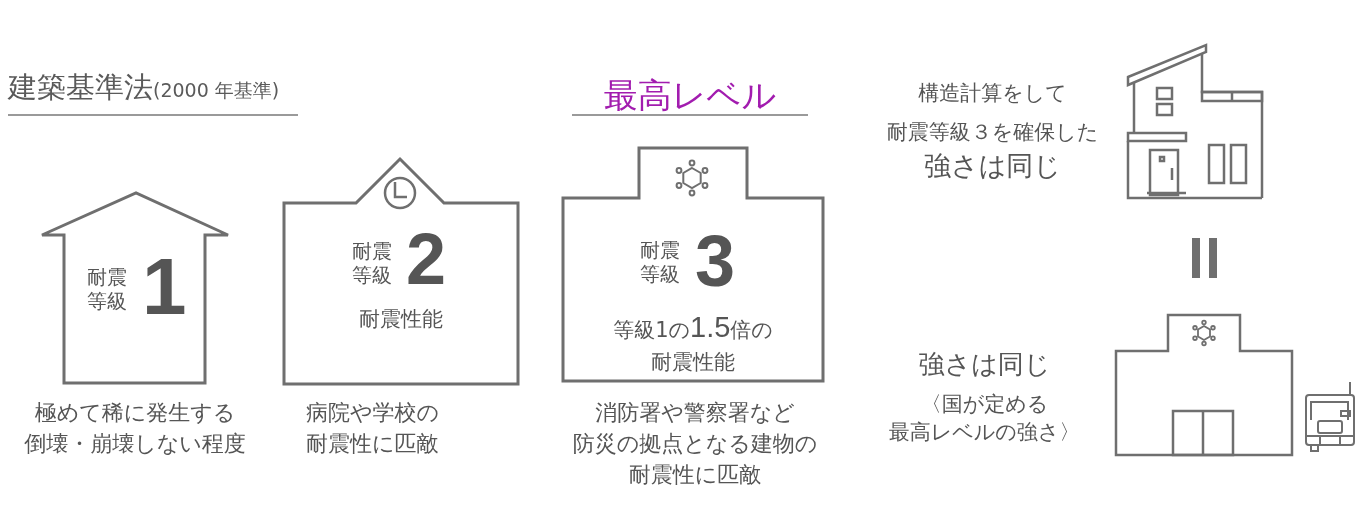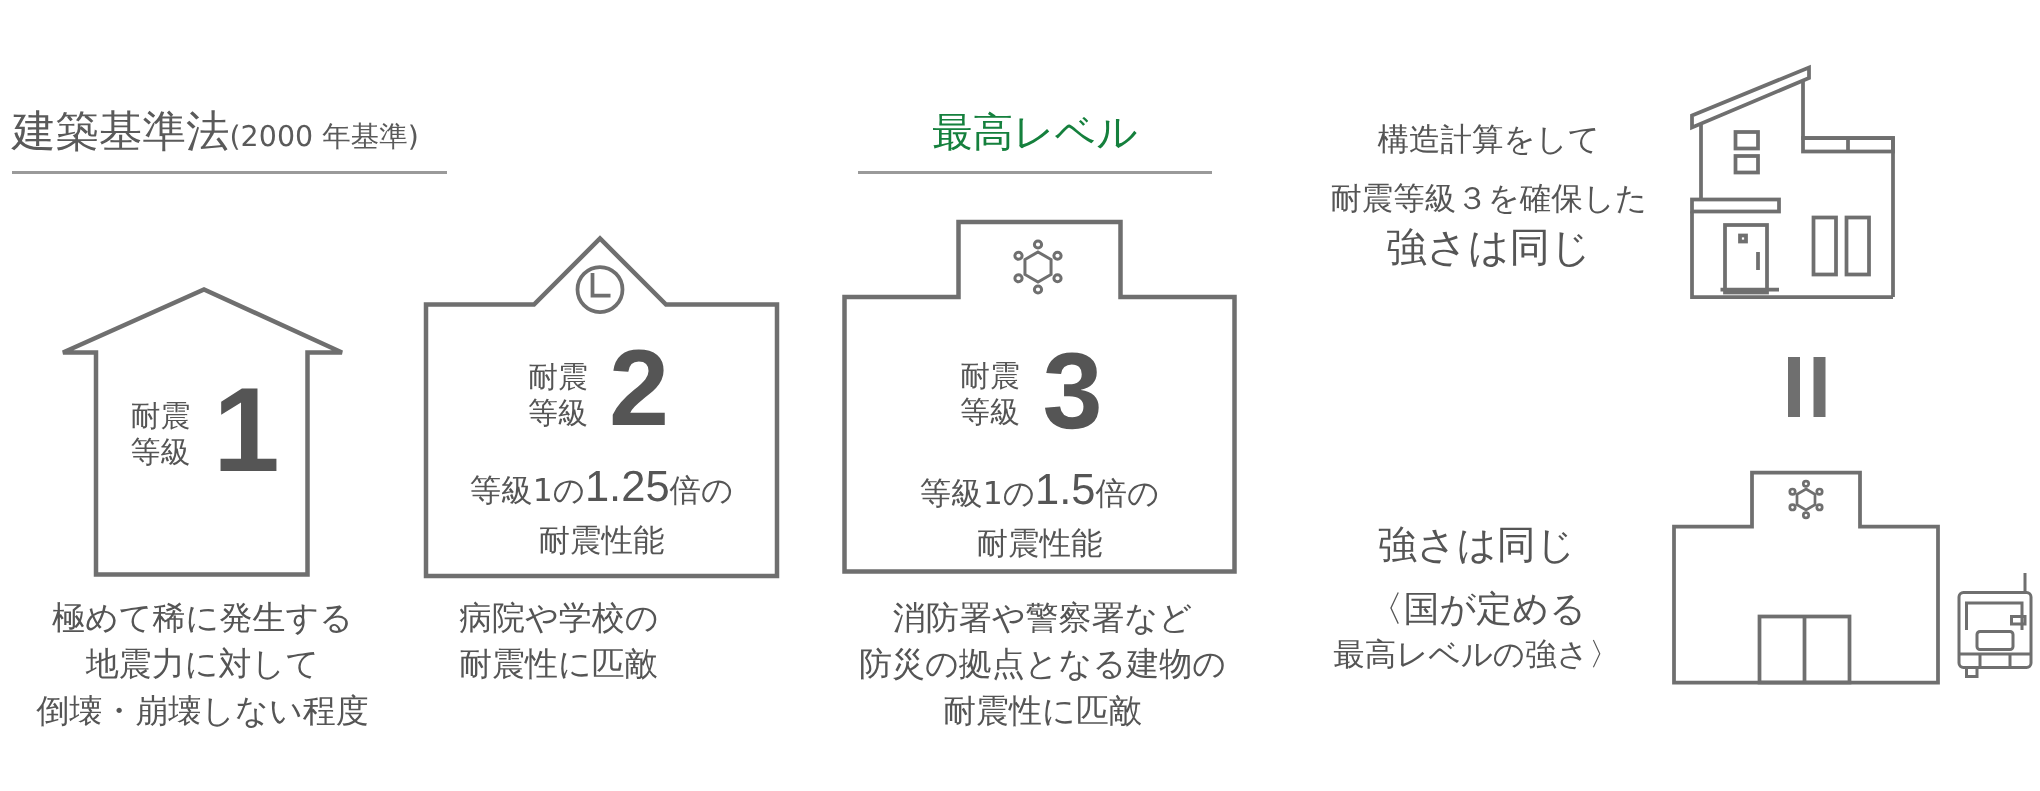--- a/index.html
+++ b/index.html
@@ -8,21 +8,21 @@
   .abs { position: absolute; }
   .txt { white-space: nowrap; line-height: 1.22; }
   .center { text-align: center; }
   svg.shape { position: absolute; left: 0; top: 0; overflow: visible; }
   .stroke { fill: none; stroke: #6f6f6f; stroke-width: 3; stroke-linejoin: miter; }
   .stroke-thin { fill: none; stroke: #6f6f6f; stroke-width: 2.5; }
   .fill-white { fill: #ffffff; }
   .big-num { font-family: "Liberation Sans", "DejaVu Sans", sans-serif; font-weight: 700;
              color: #555555; line-height: 1; }
   .rating-small { font-size: 20px; line-height: 1.2; color: #555555; }
-  .heading { font-size: 27px; color: #15803d; font-family: Liberation Mono, monospace; }
+  .heading { font-size: 34px; color: #a21caf; }
   .rule { position: absolute; height: 2px; background: #9a9a9a; }
   .caption { font-size: 22px; color: #555555; line-height: 1.42; }
   .desc { font-size: 21px; color: #555555; line-height: 1.4; }
   .mult { font-family: "Liberation Sans", "DejaVu Sans", sans-serif; font-size: 29px; font-weight: 400; }
 </style>
 </head>
 <body>
 
 <div class="abs txt" style="left:8px; top:70px;">
   <span style="font-size:29px; color:#5a5a5a;">建築基準法</span><span style="font-size:19px; color:#5a5a5a;">(2000 年基準)</span>
@@ -50,21 +50,20 @@
   <svg class="shape" width="245" height="60">
     <circle class="stroke-thin" cx="120" cy="38" r="15"></circle>
     <polyline class="stroke-thin" points="115,27 115,42 127,42"></polyline>
   </svg>
   <div class="abs rating-small" style="left:72px; top:84px;">
     <div>耐震</div>
     <div>等級</div>
   </div>
   <div class="abs big-num" style="left:126px; top:68px; font-size:72px;">2</div>
   <div class="abs txt desc center" style="left:0; top:150px; width:242px;">
-    <div><span>等級1の</span><span class="mult">1.25</span><span>倍の</span></div>
     <div>耐震性能</div>
   </div>
 </div>
 
 <div class="abs" style="left:560px; top:145px; width:270px; height:245px;">
   <svg class="shape" width="270" height="245">
     <polygon class="stroke fill-white" points="3,53 79,53 79,3 187,3 187,53 263,53 263,236 3,236"></polygon>
   </svg>
   <svg class="shape" width="270" height="70">
     <g transform="translate(132,33)" class="stroke-thin" style="stroke-width:2;">
@@ -83,21 +82,20 @@
   </div>
   <div class="abs big-num" style="left:135px; top:80px; font-size:72px;">3</div>
   <div class="abs txt desc center" style="left:0; top:162px; width:266px;">
     <div><span>等級1の</span><span class="mult">1.5</span><span>倍の</span></div>
     <div>耐震性能</div>
   </div>
 </div>
 
 <div class="abs txt caption center" style="left:0; top:397px; width:270px;">
   <div>極めて稀に発生する</div>
-  <div>地震力に対して</div>
   <div>倒壊・崩壊しない程度</div>
 </div>
 <div class="abs txt caption" style="left:306px; top:397px;">
   <div>病院や学校の</div>
   <div>耐震性に匹敵</div>
 </div>
 <div class="abs txt caption center" style="left:545px; top:397px; width:300px;">
   <div>消防署や警察署など</div>
   <div>防災の拠点となる建物の</div>
   <div>耐震性に匹敵</div>
@@ -136,21 +134,21 @@
   </g>
 </svg>
 
 <div class="abs" style="left:1192px; top:238px; width:26px; height:40px;">
   <div style="position:absolute; left:0; top:0; width:8px; height:40px; background:#6f6f6f;"></div>
   <div style="position:absolute; left:17px; top:0; width:8px; height:40px; background:#6f6f6f;"></div>
 </div>
 
 <div class="abs txt center" style="left:872px; top:348px; width:225px;">
   <div style="font-size:26px; line-height:1.3; margin-bottom:8px;">強さは同じ</div>
-  <div style="font-size:24px; line-height:1.35;">〈国が定める</div>
+  <div style="font-size:21px; line-height:1.35;">〈国が定める</div>
   <div style="font-size:21px; line-height:1.35;">最高レベルの強さ〉</div>
 </div>
 
 <svg class="shape" width="1360" height="527">
   <g class="stroke-thin">
     <polygon class="fill-white" points="1116,351 1168,351 1168,315 1240,315 1240,351 1292,351 1292,455 1116,455"></polygon>
     <rect x="1173" y="411" width="60" height="44"></rect>
     <line x1="1203" y1="411" x2="1203" y2="455"></line>
   </g>
   <g transform="translate(1204,333)" class="stroke-thin" style="stroke-width:1.8;">

